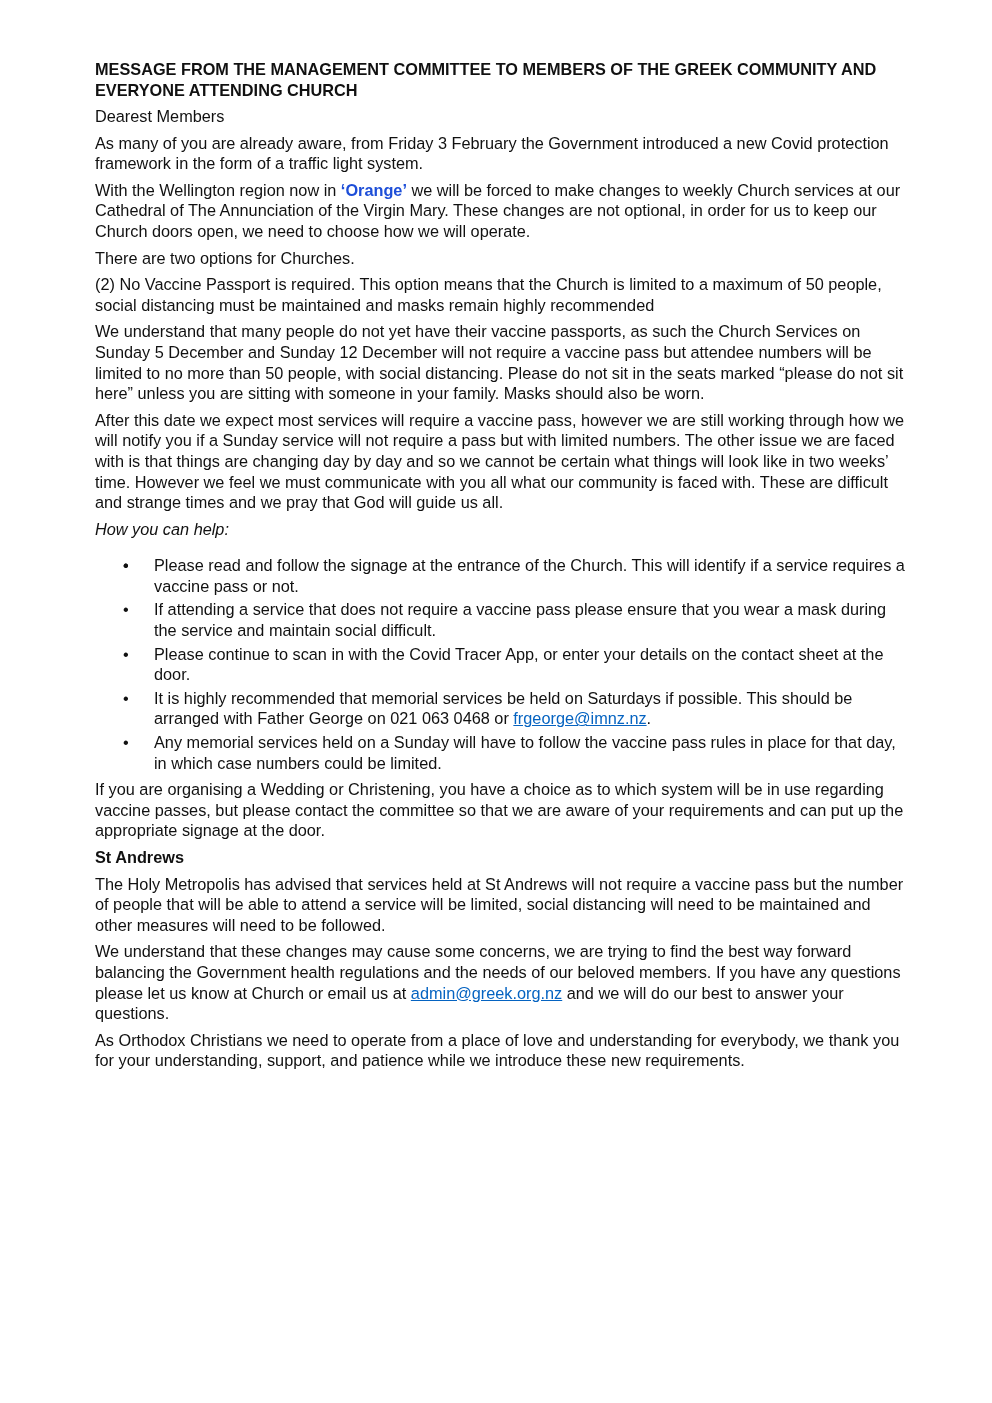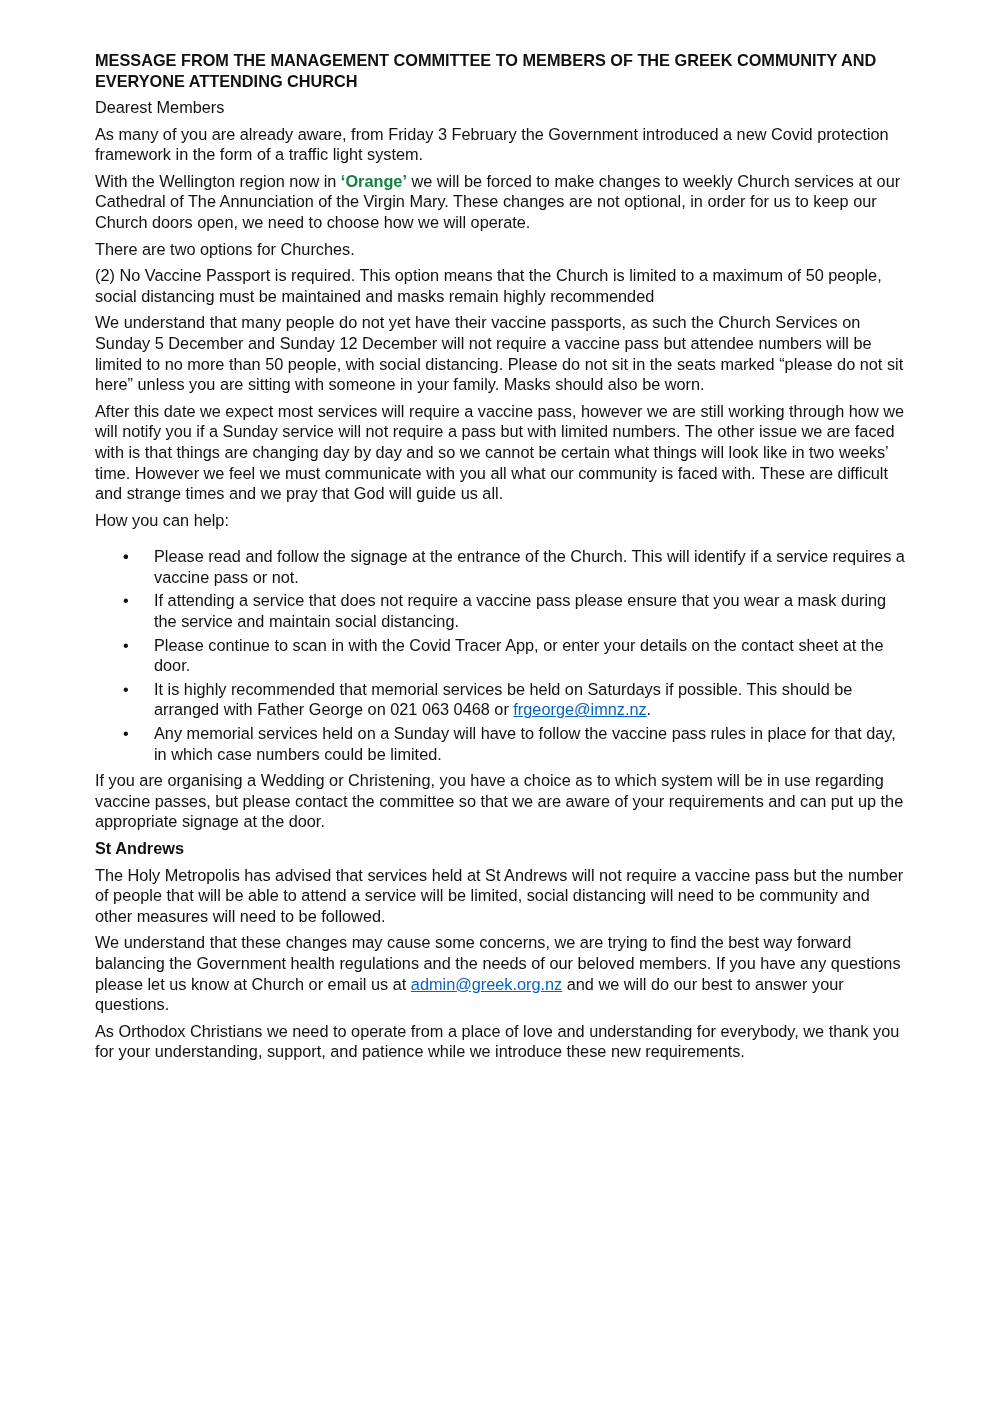--- a/index.html
+++ b/index.html
@@ -2,49 +2,49 @@
 <html><head>
 <meta charset="utf-8">
 <style>
   html, body { margin: 0; padding: 0; background: #ffffff; }
   body { width: 992px; height: 1403px; position: relative; overflow: hidden; }
   .page {
     position: absolute; left: 95px; top: 46px; width: 810px;
     font-family: "Liberation Sans", sans-serif;
     font-size: 16.3px; line-height: 20.6px; color: #111111;
   }
-  .title { font-weight: bold; font-size: 16.3px; line-height: 21px; margin: 4px 0 5px 0; }
+  .title { font-weight: bold; font-size: 16.3px; line-height: 21px; margin: 13px 0 5px 0; }
   p { margin: 0 0 6px 0; }
-  .orange { color: #15803d; font-weight: bold; }
+  .orange { color: #1d4ed8; font-weight: bold; }
   b { font-weight: normal; }
   a { color: #0563c1; }
   ul { list-style: none; margin: 6px 0 6px 0; padding: 0; }
   ul li { position: relative; padding-left: 59px; margin: 0 0 3px 0; }
   ul li .bullet { position: absolute; left: 28px; top: 0; }
   .heading { font-weight: bold; margin: 4px 0 6px 0; }
 </style>
 </head>
 <body>
 
 <div class="page">
   <div class="title">MESSAGE FROM THE MANAGEMENT COMMITTEE TO MEMBERS OF THE GREEK COMMUNITY AND EVERYONE ATTENDING CHURCH</div>
   <p>Dearest Members</p>
   <p>As many of you are already aware, from Friday 3 February the Government introduced a new Covid protection framework in the form of a traffic light system.</p>
   <p><span>With the Wellington region now in </span><span class="orange">‘Orange’</span><span> we will be forced to make changes to weekly Church services at our Cathedral of The Annunciation of the Virgin Mary. These changes are not optional, in order for us to keep our Church doors open, we need to choose how we will operate.</span></p>
   <p>There are two options for Churches.</p>
   <p>(2)  No Vaccine Passport is required. This option means that the Church is limited to a maximum of 50 people, social distancing must be maintained and masks remain highly recommended</p>
   <p><span>We understand that many people do not yet have their vaccine passports, as such the Church Services on </span><b>Sunday 5 December</b><span> and </span><b>Sunday 12 December</b><span> will not require a vaccine pass but attendee numbers will be limited to no more than 50 people, with social distancing.  Please do not sit in the seats marked “please do not sit here” unless you are sitting with someone in your family.  Masks should also be worn.</span></p>
   <p><span>After this date we expect </span><b>most</b><span> services will require a vaccine pass, however we are still working through how we will notify you if a Sunday service will not require a pass but with limited numbers. The other issue we are faced with is that things are changing day by day and so we cannot be certain what things will look like in two weeks’ time. However we feel we must communicate with you all what our community is faced with. These are difficult and strange times and we pray that God will guide us all.</span></p>
-  <p style="margin-bottom:16px;">How you can help:</p>
+  <p style="margin-bottom:16px;font-style:italic;">How you can help:</p>
   <ul>
     <li><span class="bullet">•</span></li>
     <li><span class="bullet">•</span><span>Please read and follow the signage at the entrance of the Church. This will identify if a service requires a vaccine pass or not.</span></li>
-    <li><span class="bullet">•</span><span>If attending a service that does not require a vaccine pass please ensure that you wear a mask during the service and maintain social distancing.</span></li>
+    <li><span class="bullet">•</span><span>If attending a service that does not require a vaccine pass please ensure that you wear a mask during the service and maintain social difficult.</span></li>
     <li><span class="bullet">•</span><span>Please continue to scan in with the Covid Tracer App, or enter your details on the contact sheet at the door.</span></li>
     <li><span class="bullet">•</span><span>It is highly recommended that </span><b>memorial services be held on Saturdays</b><span> if possible. This should be arranged with Father George on 021 063 0468 or </span><a href="#">frgeorge@imnz.nz</a><span>.</span></li>
     <li><span class="bullet">•</span><span>Any memorial services held on a Sunday will have to follow the vaccine pass rules in place for that day, in which case numbers could be limited.</span></li>
   </ul>
   <p>If you are organising a Wedding or Christening, you have a choice as to which system will be in use regarding vaccine passes, but please contact the committee so that we are aware of your requirements and can put up the appropriate signage at the door.</p>
   <div class="heading">St Andrews</div>
-  <p>The Holy Metropolis has advised that services held at St Andrews will not require a vaccine pass but the number of people that will be able to attend a service will be limited, social distancing will need to be community and other measures will need to be followed.</p>
+  <p>The Holy Metropolis has advised that services held at St Andrews will not require a vaccine pass but the number of people that will be able to attend a service will be limited, social distancing will need to be maintained and other measures will need to be followed.</p>
   <p><span>We understand that these changes may cause some concerns, we are trying to find the best way forward balancing the Government health regulations and the needs of our beloved members. If you have any questions please let us know at Church or email us at </span><a href="#">admin@greek.org.nz</a><span> and we will do our best to answer your questions.</span></p>
   <p>As Orthodox Christians we need to operate from a place of love and understanding for everybody, we thank you for your understanding, support, and patience while we introduce these new requirements.</p>
 </div>
 
 </body></html>

